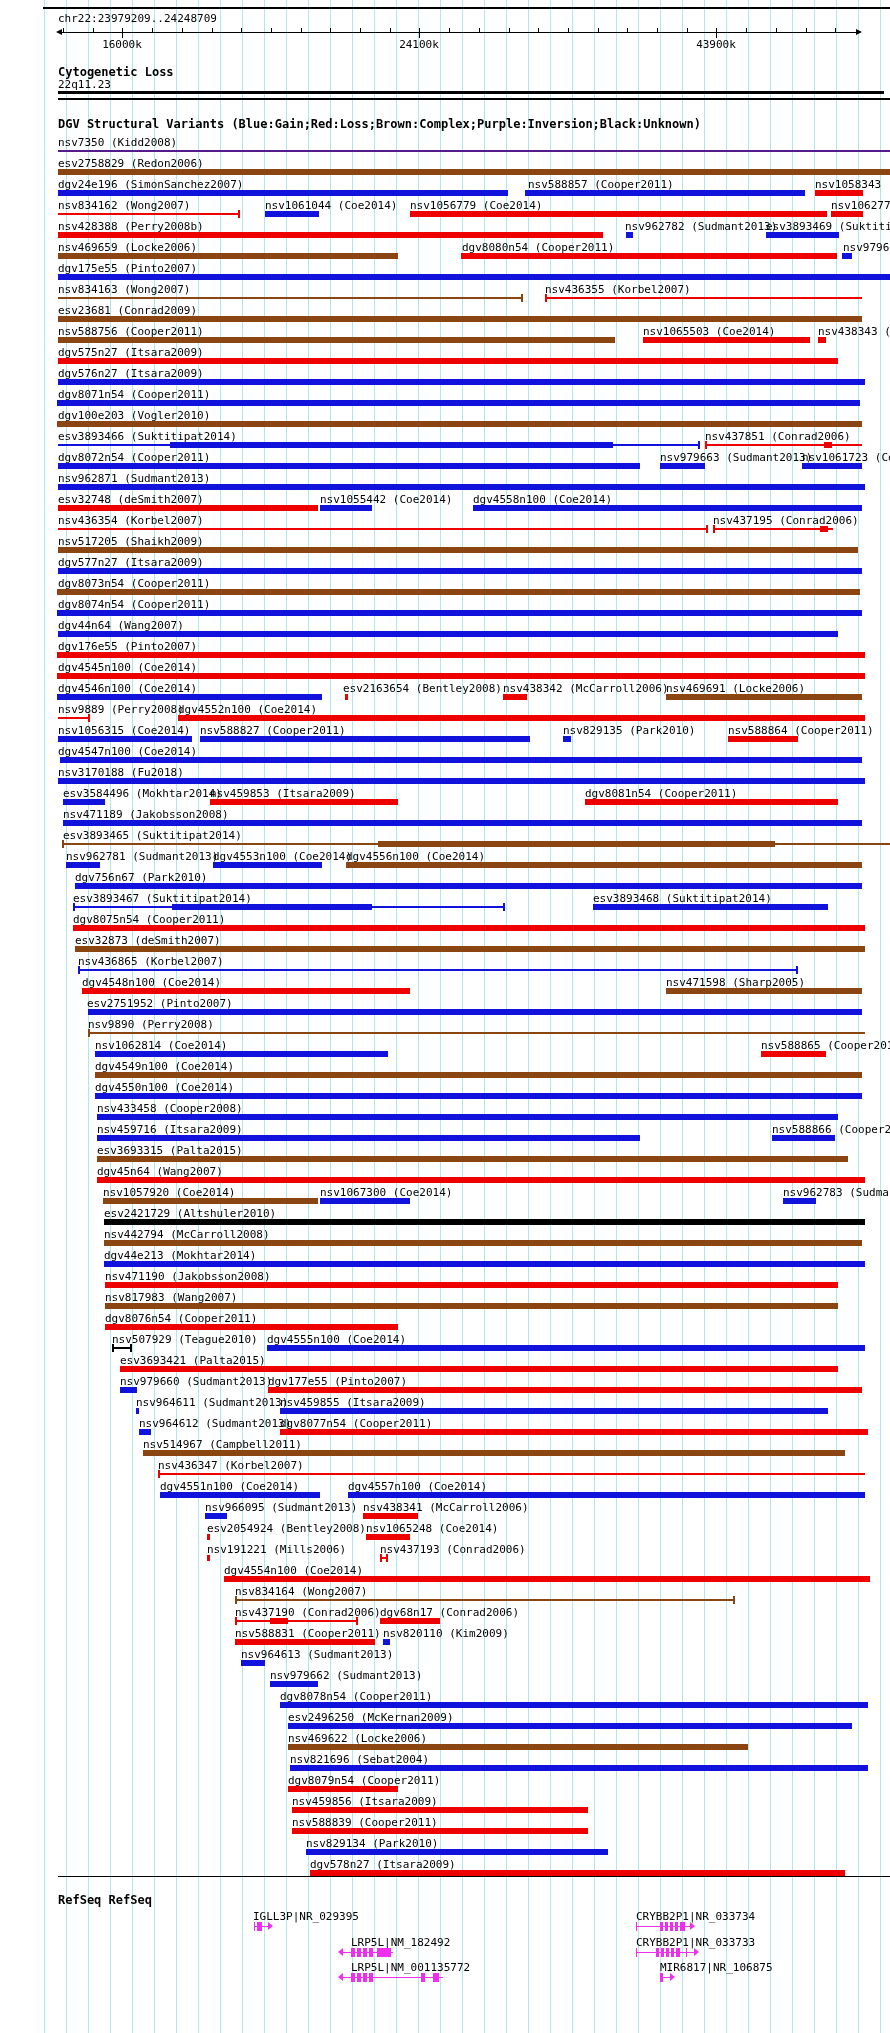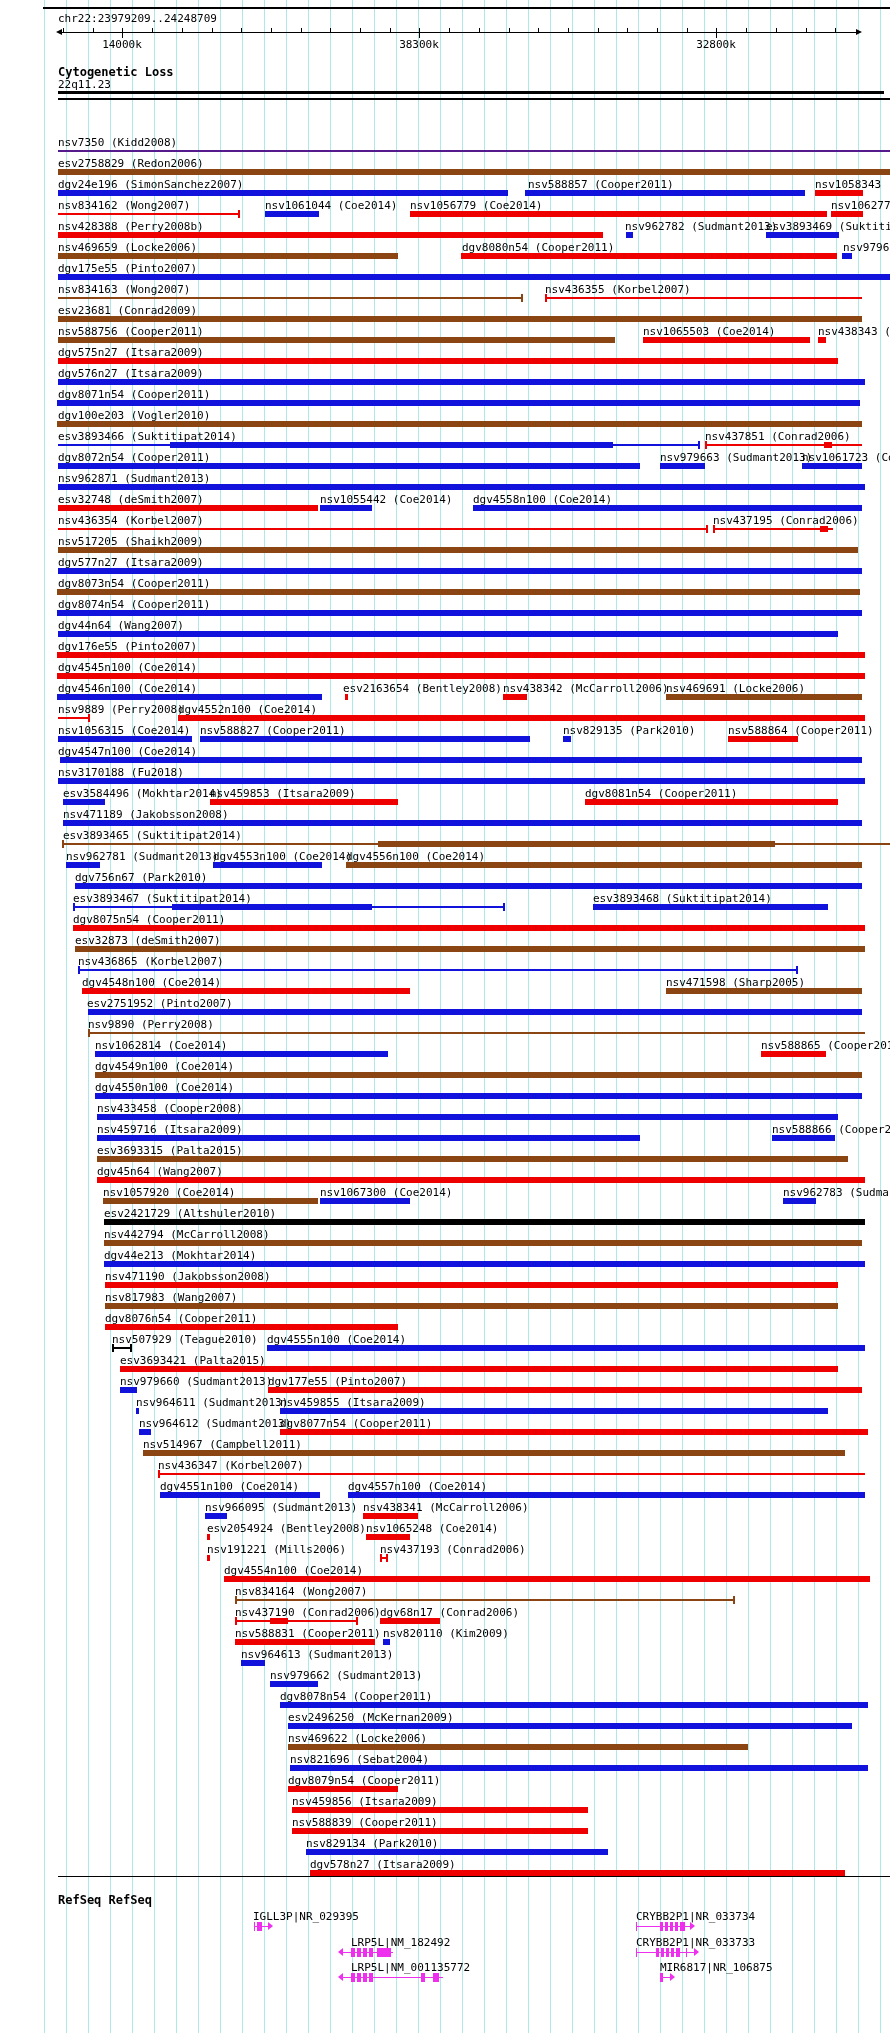--- a/index.html
+++ b/index.html
@@ -83,32 +83,33 @@
       <div style="position: absolute; left: 597.6px; top: 28px; width: 1px; height: 5px; background: rgb(0, 0, 0);"></div>
       <div style="position: absolute; left: 627.3px; top: 28px; width: 1px; height: 5px; background: rgb(0, 0, 0);"></div>
       <div style="position: absolute; left: 657px; top: 28px; width: 1px; height: 5px; background: rgb(0, 0, 0);"></div>
       <div style="position: absolute; left: 686.7px; top: 28px; width: 1px; height: 5px; background: rgb(0, 0, 0);"></div>
       <div style="position: absolute; left: 716.4px; top: 28px; width: 1px; height: 5px; background: rgb(0, 0, 0);"></div>
       <div style="position: absolute; left: 746.1px; top: 28px; width: 1px; height: 5px; background: rgb(0, 0, 0);"></div>
       <div style="position: absolute; left: 775.8px; top: 28px; width: 1px; height: 5px; background: rgb(0, 0, 0);"></div>
       <div style="position: absolute; left: 805.5px; top: 28px; width: 1px; height: 5px; background: rgb(0, 0, 0);"></div>
       <div style="position: absolute; left: 835.2px; top: 28px; width: 1px; height: 5px; background: rgb(0, 0, 0);"></div>
       <div style="position: absolute; left: 122px; top: 28px; width: 1px; height: 10px; background: rgb(0, 0, 0);"></div>
-      <div style="position: absolute; left: 100px; top: 38px; width: 44px; text-align: center; font: 11px &quot;DejaVu Sans Mono&quot;, monospace; color: rgb(0, 0, 0);">14000k</div>
+      <div style="position: absolute; left: 100px; top: 38px; width: 44px; text-align: center; font: 11px &quot;DejaVu Sans Mono&quot;, monospace; color: rgb(0, 0, 0);">16000k</div>
       <div style="position: absolute; left: 419px; top: 28px; width: 1px; height: 10px; background: rgb(0, 0, 0);"></div>
-      <div style="position: absolute; left: 397px; top: 38px; width: 44px; text-align: center; font: 11px &quot;DejaVu Sans Mono&quot;, monospace; color: rgb(0, 0, 0);">38300k</div>
+      <div style="position: absolute; left: 397px; top: 38px; width: 44px; text-align: center; font: 11px &quot;DejaVu Sans Mono&quot;, monospace; color: rgb(0, 0, 0);">24100k</div>
       <div style="position: absolute; left: 716px; top: 28px; width: 1px; height: 10px; background: rgb(0, 0, 0);"></div>
-      <div style="position: absolute; left: 694px; top: 38px; width: 44px; text-align: center; font: 11px &quot;DejaVu Sans Mono&quot;, monospace; color: rgb(0, 0, 0);">32800k</div>
+      <div style="position: absolute; left: 694px; top: 38px; width: 44px; text-align: center; font: 11px &quot;DejaVu Sans Mono&quot;, monospace; color: rgb(0, 0, 0);">43900k</div>
     </div>
 
   <span class="txt bold" style="left:58px;top:66px;">Cytogenetic Loss</span>
   <span class="txt" style="left:58px;top:79px;">22q11.23</span>
   <div class="hrule" style="left:58px;top:91px;width:826px;height:3px;"></div>
   <div class="hrule" style="left:58px;top:98px;width:832px;height:2px;"></div>
 
+  <span class="txt bold" style="left:58px;top:118px;">DGV Structural Variants (Blue:Gain;Red:Loss;Brown:Complex;Purple:Inversion;Black:Unknown)</span>
   <div id="variants">
       <div style="position: absolute; left: 58px; top: 136px; font: 11px &quot;DejaVu Sans Mono&quot;, monospace; color: rgb(0, 0, 0); white-space: pre;">nsv7350 (Kidd2008)</div>
       <div style="position: absolute; left: 58px; top: 150px; width: 832px; height: 2px; background: rgb(85, 26, 139);"></div>
       <div style="position: absolute; left: 58px; top: 157px; font: 11px &quot;DejaVu Sans Mono&quot;, monospace; color: rgb(0, 0, 0); white-space: pre;">esv2758829 (Redon2006)</div>
       <div style="position: absolute; left: 58px; top: 169px; width: 832px; height: 6px; background: rgb(139, 69, 19);"></div>
       <div style="position: absolute; left: 58px; top: 178px; font: 11px &quot;DejaVu Sans Mono&quot;, monospace; color: rgb(0, 0, 0); white-space: pre;">dgv24e196 (SimonSanchez2007)</div>
       <div style="position: absolute; left: 58px; top: 190px; width: 450px; height: 6px; background: rgb(18, 18, 221);"></div>
       <div style="position: absolute; left: 528px; top: 178px; font: 11px &quot;DejaVu Sans Mono&quot;, monospace; color: rgb(0, 0, 0); white-space: pre;">nsv588857 (Cooper2011)</div>
       <div style="position: absolute; left: 525px; top: 190px; width: 280px; height: 6px; background: rgb(18, 18, 221);"></div>
       <div style="position: absolute; left: 815px; top: 178px; font: 11px &quot;DejaVu Sans Mono&quot;, monospace; color: rgb(0, 0, 0); white-space: pre;">nsv1058343 (C</div>

